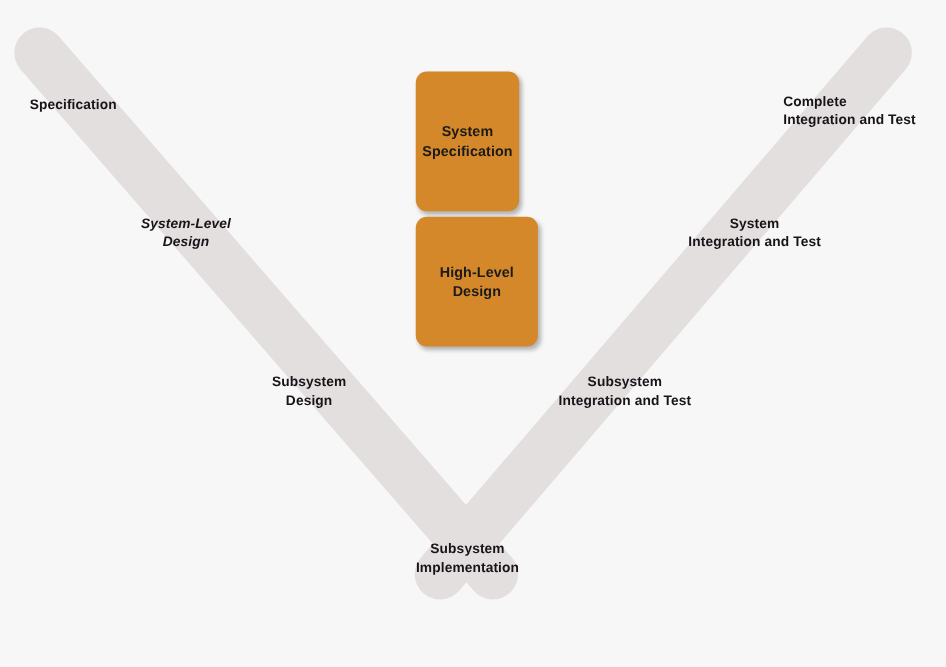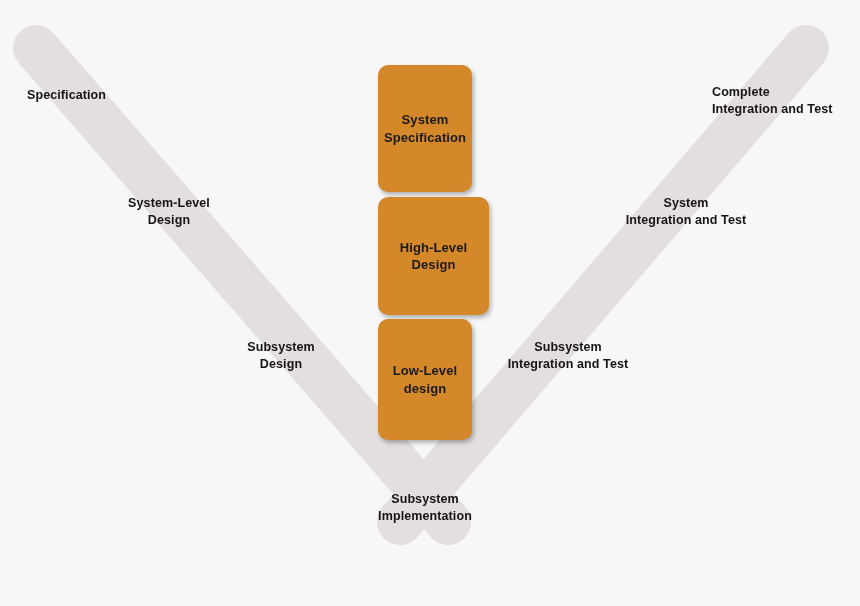--- a/index.html
+++ b/index.html
@@ -62,21 +62,21 @@
     color: #181318;
     font-size: 12.5px;
     font-weight: bold;
     line-height: 1.32;
     white-space: pre-line;
     letter-spacing: 0.1px;
   }
 
   
   #label-requirements      { left: 27px;  top: 87px;  text-align: left; }
-  #label-system-level-design { left: 110px; top: 195px; width: 118px; text-align: center; }
+  #label-system-level-design { left: 110px; top: 195px; width: 118px; text-align: center; font-style: italic; }
   #label-subsystem-design  { left: 222px; top: 339px; width: 118px; text-align: center; }
 
   
   #label-subsystem-implementation { left: 340px; top: 491px; width: 170px; text-align: center; }
 
   
   #label-subsystem-integration-test { left: 487px; top: 339px; width: 162px; text-align: center; }
   #label-system-integration-test    { left: 605px; top: 195px; width: 162px; text-align: center; }
   #label-complete-integration-test  { left: 712px; top: 84px;  width: 162px; }
 </style>
@@ -95,24 +95,20 @@
   <div class="stage-box" id="box-system-specification">
     <span class="box-label">System
 Specification</span>
   </div>
 
   <div class="stage-box" id="box-high-level-design">
     <span class="box-label">High-Level
 Design</span>
   </div>
 
-  <div class="stage-box" id="box-low-level-design">
-    <span class="box-label">Low-Level
-design</span>
-  </div>
 
   <div class="stage-label" id="label-requirements">Specification</div>
 
   <div class="stage-label" id="label-system-level-design">System-Level
 Design</div>
 
   <div class="stage-label" id="label-subsystem-design">Subsystem
 Design</div>
 
   <div class="stage-label" id="label-subsystem-implementation">Subsystem

